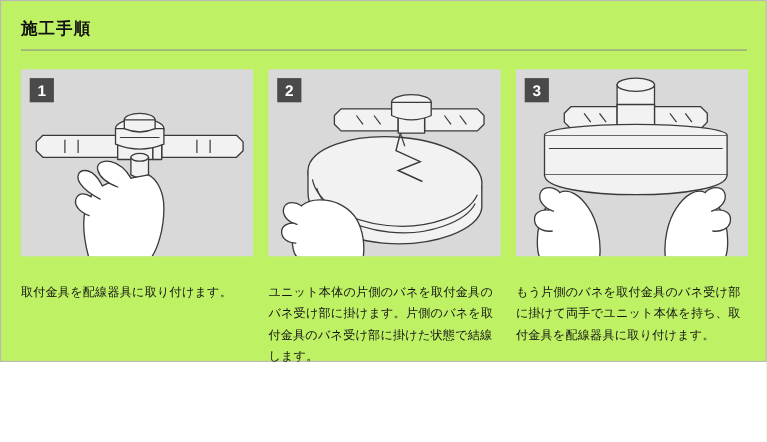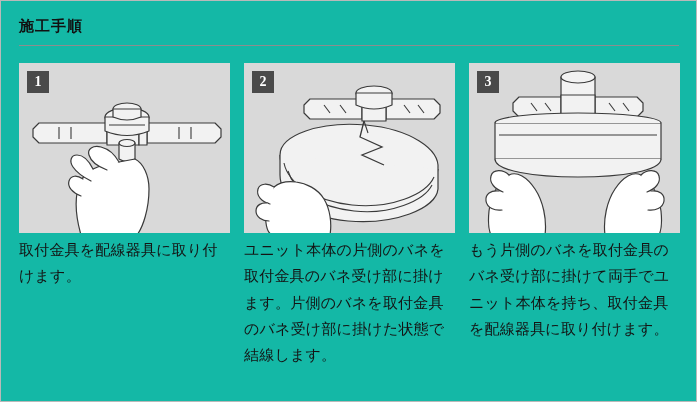--- a/index.html
+++ b/index.html
@@ -10,25 +10,24 @@
     width: 697px;
     height: 402px;
     background: #ffffff;
     font-family: "Liberation Sans", sans-serif;
     color: #1a1a1a;
     overflow: hidden;
   }
   .page {
     position: relative;
     width: 697px;
-    height: 402px;
+    height: 329px;
     box-sizing: border-box;
     border: 1px solid #b9b9b9;
-    background: #14b8a6;
-    font-family: Liberation Serif, serif;
+    background: #bef264;
   }
   .title {
     position: absolute;
     left: 18px;
     top: 16px;
     font-size: 15px;
     font-weight: bold;
     letter-spacing: 1px;
     color: #111;
   }
@@ -66,22 +65,22 @@
     height: 22px;
     background: #4a4a4a;
     color: #ffffff;
     font-size: 14px;
     font-weight: bold;
     line-height: 22px;
     text-align: center;
     z-index: 5;
   }
   .caption {
-    margin-top: 4px;
-    font-size: 15px;
+    margin-top: 24px;
+    font-size: 11px;
     line-height: 1.75;
     color: #141414;
     letter-spacing: 0.2px;
   }
   svg.art {
     position: absolute;
     left: 0;
     top: 0;
   }
 </style>

